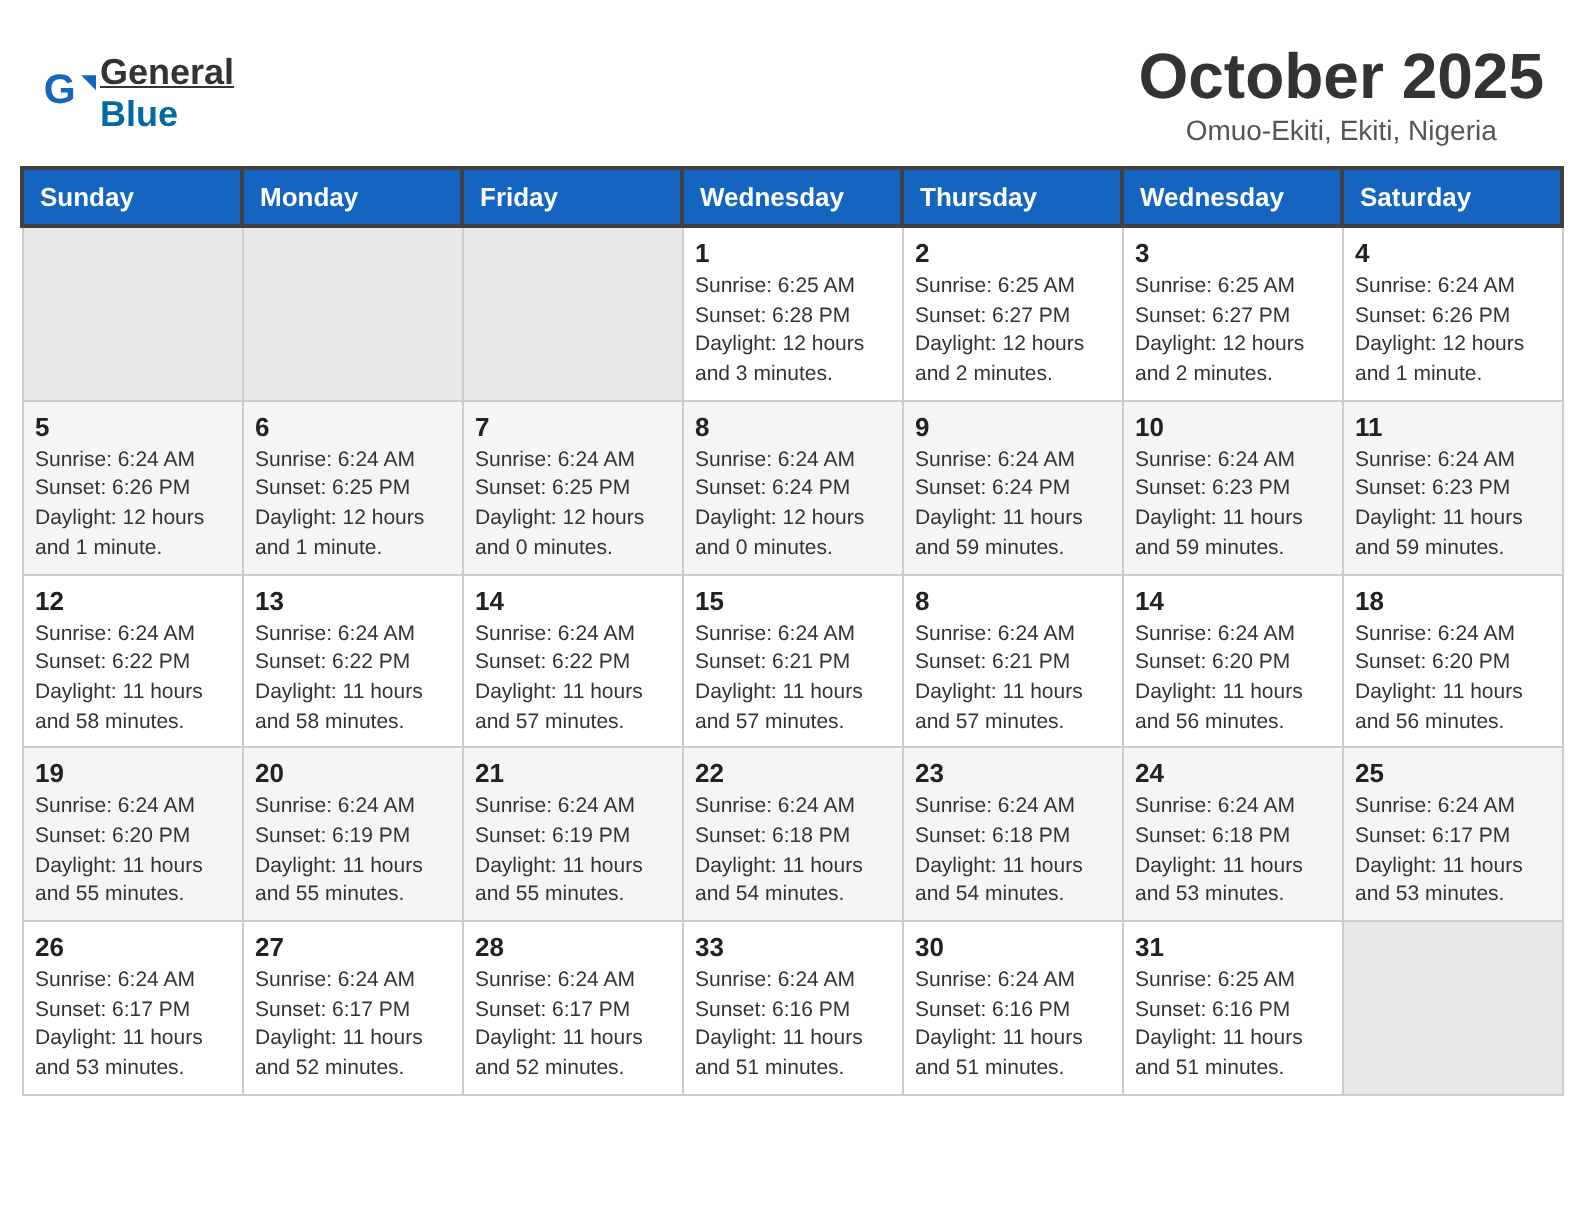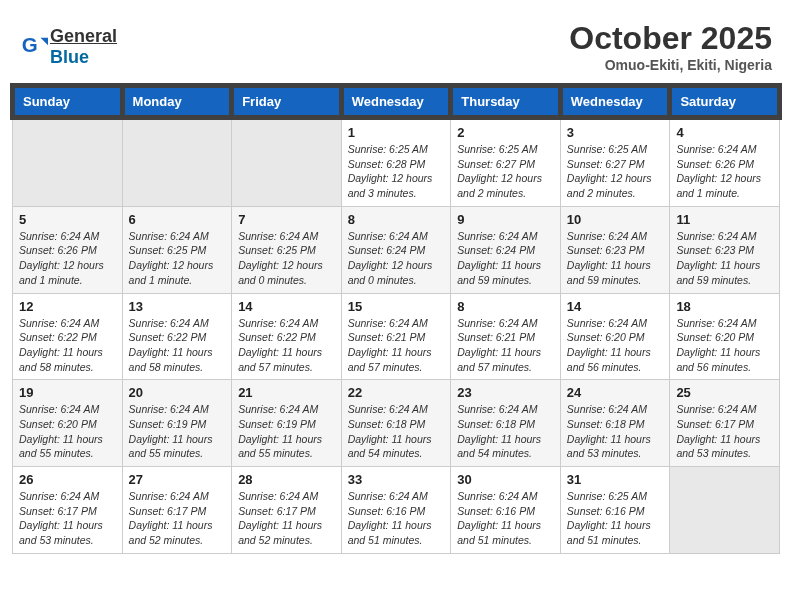--- a/index.html
+++ b/index.html
@@ -23,44 +23,43 @@
       font-weight: bold;
     }
     .logo-general { color: #333; text-decoration: underline; }
     .logo-blue { color: #0369a1; }
     .logo-icon {
       width: 28px;
       height: 28px;
       margin-right: 2px;
     }
     .title-block {
-      text-align: right;
+      text-align: center;
     }
     .month-title {
       font-size: 32px;
       font-weight: bold;
       color: #333;
     }
     .location {
       font-size: 14px;
       color: #555;
-      font-weight: bold;
     }
     .calendar {
       width: 100%;
       border-collapse: collapse;
       margin-top: 5px;
     }
     .calendar th {
       background-color: #1565c0;
       color: #fff;
       text-align: left;
       padding: 6px 8px;
       font-size: 13px;
-      border: 5px solid #404040;
+      border: 2px solid #404040;
     }
     .calendar td {
       border: 1px solid #ccc;
       vertical-align: top;
       padding: 5px 6px;
       width: calc(100%/7);
       min-height: 80px;
       background: #fff;
     }
     .calendar tr:nth-child(even) td {
@@ -73,21 +72,20 @@
       font-size: 13px;
       font-weight: bold;
       color: #222;
       display: block;
       margin-bottom: 2px;
     }
     .day-info {
       font-size: 10.5px;
       color: #333;
       line-height: 1.4;
-      font-style: italic;
     }
     .empty-cell {
       background: #e8e8e8 !important;
     }
   </style>
 </head>
 <body>
 
 <div class="header">
   <div class="logo">

